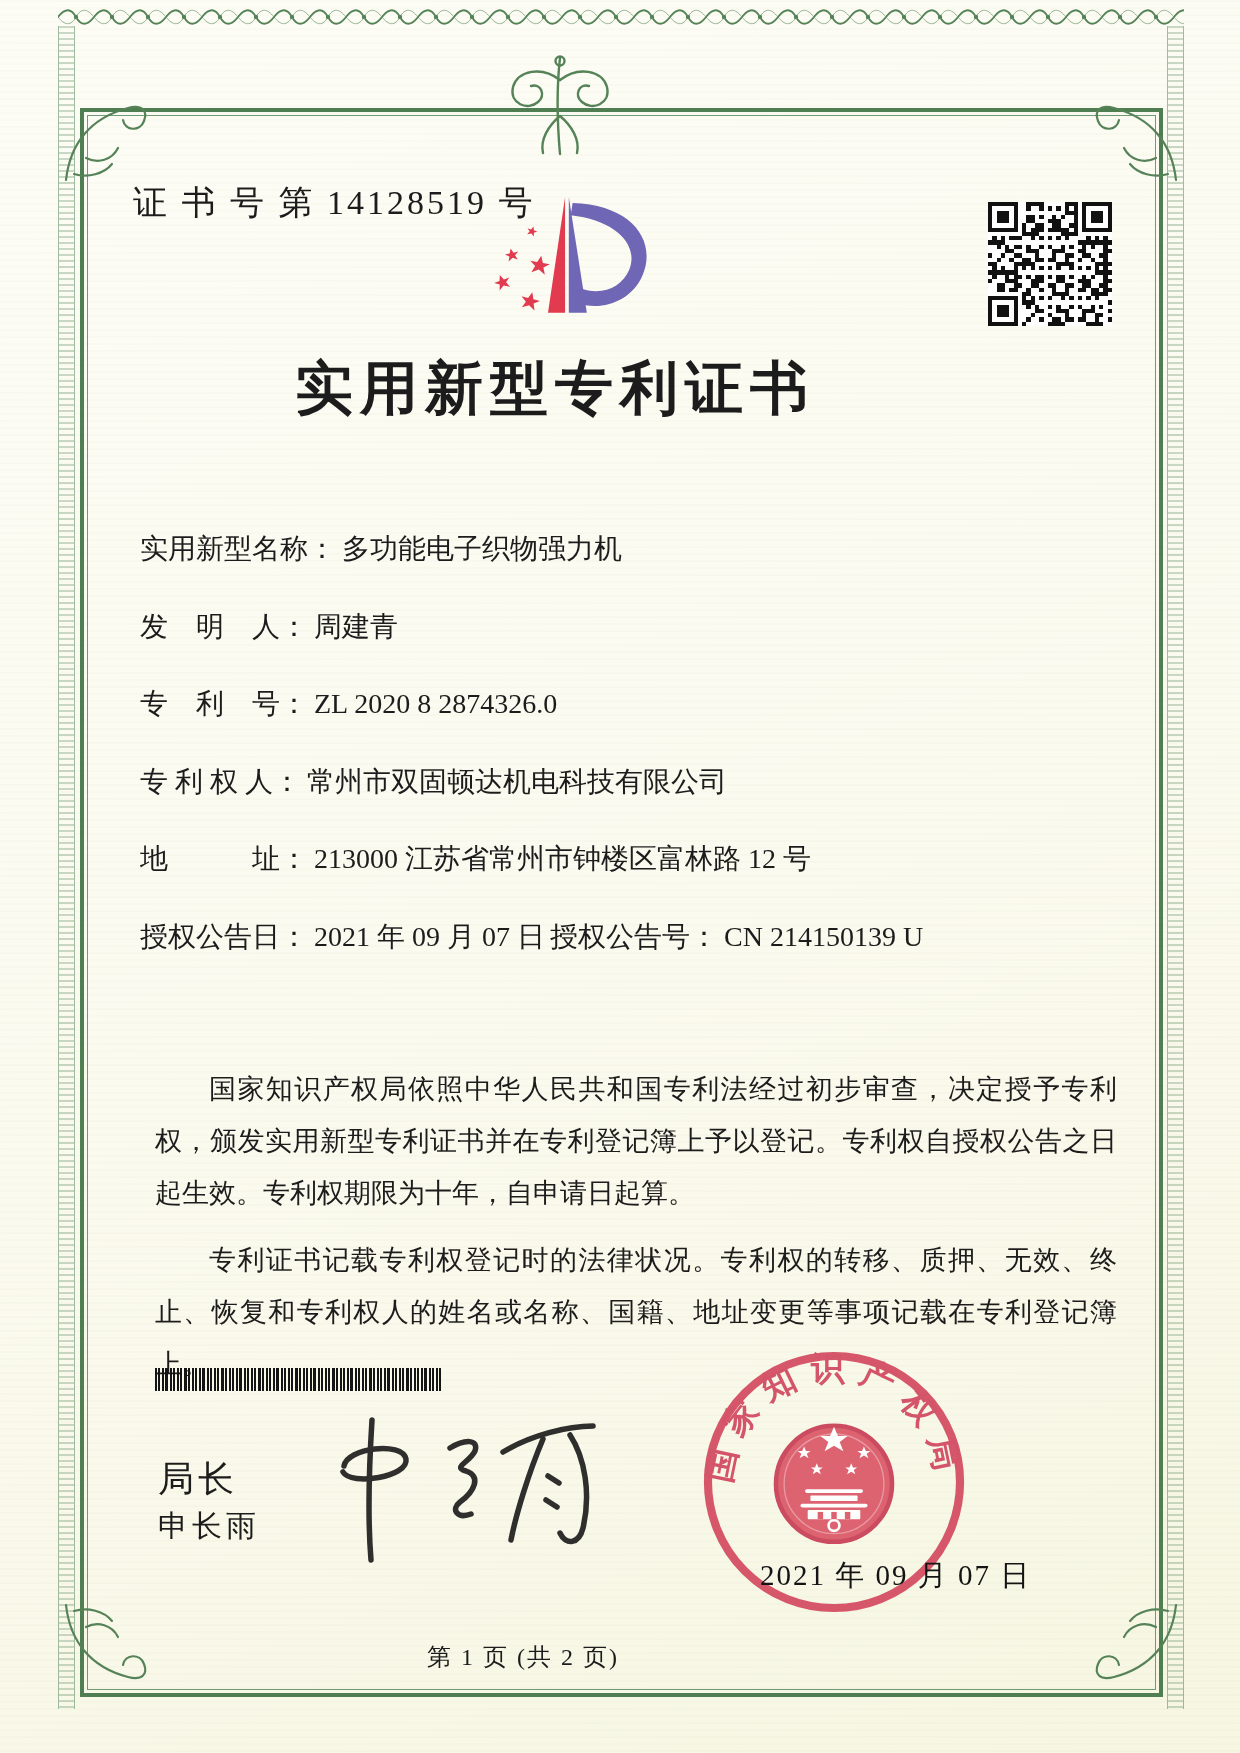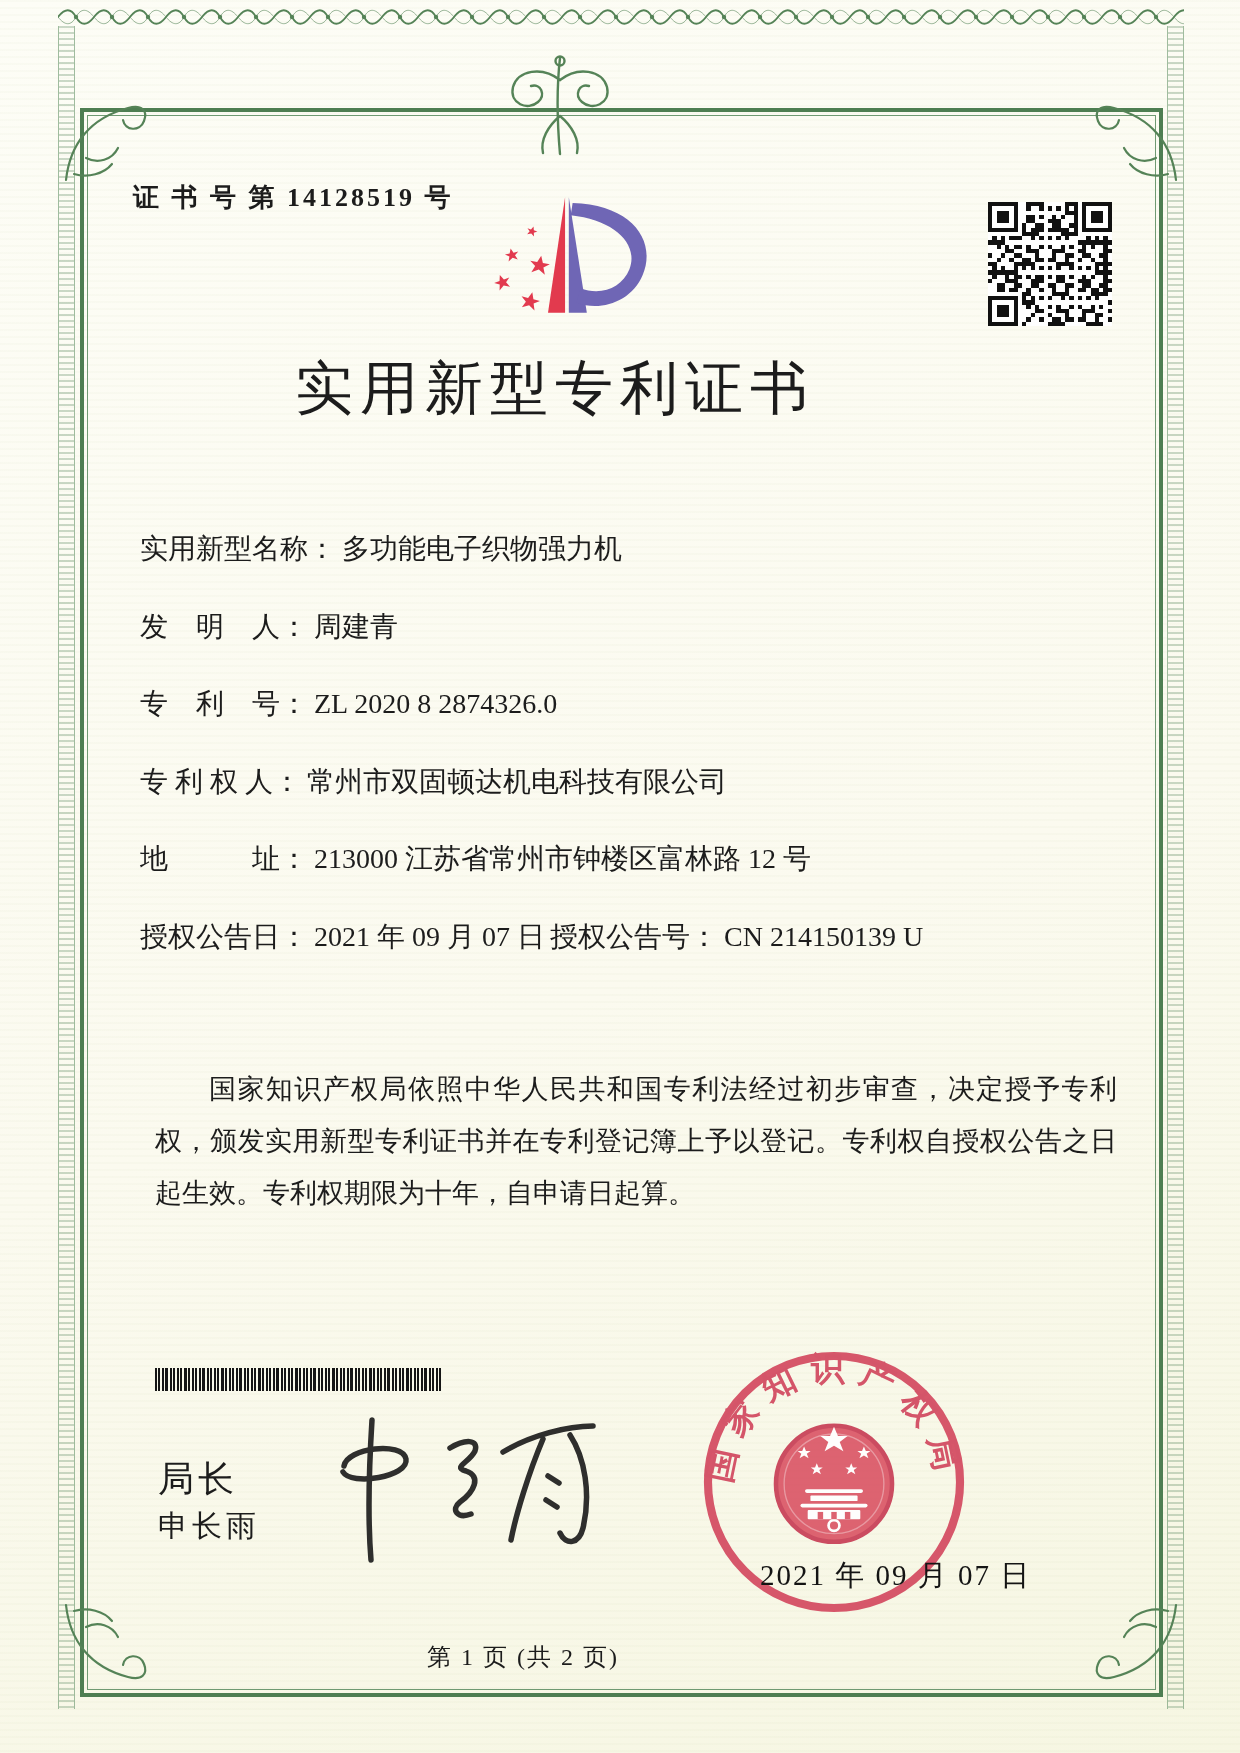--- a/index.html
+++ b/index.html
@@ -30,26 +30,26 @@
   .edge-strip.left{left:58px;}
   .edge-strip.right{right:56px;}
   .top-band{position:absolute;left:58px;top:5px;width:1126px;height:24px;}
   .crest{position:absolute;left:500px;top:50px;width:120px;height:112px;}
   .corner{position:absolute;width:92px;height:92px;}
   .corner.tl{left:60px;top:94px;}
   .corner.tr{right:58px;top:94px;transform:scaleX(-1);}
   .corner.bl{left:60px;bottom:62px;transform:scaleY(-1);}
   .corner.br{right:58px;bottom:62px;transform:scale(-1,-1);}
   
-  .cert-no{position:absolute;left:133px;top:180px;font-size:26px;letter-spacing:3px;font-weight:bold;}
+  .cert-no{position:absolute;left:133px;top:180px;font-size:34px;letter-spacing:3px;}
   .logo{position:absolute;left:468px;top:186px;width:196px;height:142px;}
   .qr{position:absolute;left:988px;top:202px;width:124px;height:124px;}
   .title{
     position:absolute;left:0;width:1110px;top:350px;margin:0;text-align:center;
-    font-size:58px;font-weight:normal;letter-spacing:7px;
+    font-size:58px;font-weight:bold;letter-spacing:7px;
   }
   
   .fields{position:absolute;left:140px;top:530px;width:990px;}
   .frow{height:77.5px;font-size:28px;white-space:nowrap;}
   .frow .flabel{display:inline-block;}
   .frow .fvalue{display:inline-block;margin-left:6px;}
   .pair2{display:inline-block;margin-left:50px;}
   .pair1{display:inline-block;width:360px;}
   
   .paras{position:absolute;left:140px;top:1048px;width:992px;}
@@ -471,20 +471,21 @@
     <div class="frow">
       <span class="flabel">地　　　址：</span><span class="fvalue">213000 江苏省常州市钟楼区富林路 12 号</span>
     </div>
     <div class="frow">
       <span class="pair1"><span class="flabel">授权公告日：</span><span class="fvalue">2021 年 09 月 07 日</span></span><span class="pair2"><span class="flabel">授权公告号：</span><span class="fvalue">CN 214150139 U</span></span>
     </div>
   </div>
 
   <div class="paras">
     <p>国家知识产权局依照中华人民共和国专利法经过初步审查，决定授予专利权，颁发实用新型专利证书并在专利登记簿上予以登记。专利权自授权公告之日起生效。专利权期限为十年，自申请日起算。</p>
+    <p>专利证书记载专利权登记时的法律状况。专利权的转移、质押、无效、终止、恢复和专利权人的姓名或名称、国籍、地址变更等事项记载在专利登记簿上。</p>
   </div>
 
   <div class="barcode"><i style="width:2px;margin-right:1px"></i><i style="width:2px;margin-right:2px"></i><i style="width:2px;margin-right:1px"></i><i style="width:3px;margin-right:2px"></i><i style="width:2px;margin-right:1px"></i><i style="width:2px;margin-right:2px"></i><i style="width:2px;margin-right:1px"></i><i style="width:2px;margin-right:2px"></i><i style="width:3px;margin-right:1px"></i><i style="width:2px;margin-right:2px"></i><i style="width:2px;margin-right:1px"></i><i style="width:2px;margin-right:2px"></i><i style="width:2px;margin-right:1px"></i><i style="width:3px;margin-right:2px"></i><i style="width:2px;margin-right:1px"></i><i style="width:2px;margin-right:2px"></i><i style="width:2px;margin-right:1px"></i><i style="width:2px;margin-right:2px"></i><i style="width:3px;margin-right:1px"></i><i style="width:2px;margin-right:2px"></i><i style="width:2px;margin-right:1px"></i><i style="width:2px;margin-right:2px"></i><i style="width:2px;margin-right:1px"></i><i style="width:3px;margin-right:2px"></i><i style="width:2px;margin-right:1px"></i><i style="width:2px;margin-right:2px"></i><i style="width:2px;margin-right:1px"></i><i style="width:2px;margin-right:2px"></i><i style="width:3px;margin-right:1px"></i><i style="width:2px;margin-right:2px"></i><i style="width:2px;margin-right:1px"></i><i style="width:2px;margin-right:2px"></i><i style="width:2px;margin-right:1px"></i><i style="width:3px;margin-right:2px"></i><i style="width:2px;margin-right:1px"></i><i style="width:2px;margin-right:2px"></i><i style="width:2px;margin-right:1px"></i><i style="width:2px;margin-right:2px"></i><i style="width:3px;margin-right:1px"></i><i style="width:2px;margin-right:2px"></i><i style="width:2px;margin-right:1px"></i><i style="width:2px;margin-right:2px"></i><i style="width:2px;margin-right:1px"></i><i style="width:3px;margin-right:2px"></i><i style="width:2px;margin-right:1px"></i><i style="width:2px;margin-right:2px"></i><i style="width:2px;margin-right:1px"></i><i style="width:2px;margin-right:2px"></i><i style="width:3px;margin-right:1px"></i><i style="width:2px;margin-right:2px"></i><i style="width:2px;margin-right:1px"></i><i style="width:2px;margin-right:2px"></i><i style="width:2px;margin-right:1px"></i><i style="width:3px;margin-right:2px"></i><i style="width:2px;margin-right:1px"></i><i style="width:2px;margin-right:2px"></i><i style="width:2px;margin-right:1px"></i><i style="width:2px;margin-right:2px"></i><i style="width:3px;margin-right:1px"></i><i style="width:2px;margin-right:2px"></i><i style="width:2px;margin-right:1px"></i><i style="width:2px;margin-right:2px"></i><i style="width:2px;margin-right:1px"></i><i style="width:3px;margin-right:2px"></i><i style="width:2px;margin-right:1px"></i><i style="width:2px;margin-right:2px"></i><i style="width:2px;margin-right:1px"></i><i style="width:2px;margin-right:2px"></i><i style="width:3px;margin-right:1px"></i><i style="width:2px;margin-right:2px"></i><i style="width:2px;margin-right:1px"></i><i style="width:2px;margin-right:2px"></i><i style="width:2px;margin-right:1px"></i><i style="width:3px;margin-right:2px"></i><i style="width:2px;margin-right:1px"></i><i style="width:2px;margin-right:2px"></i><i style="width:2px;margin-right:1px"></i><i style="width:2px;margin-right:2px"></i></div>
 
   <div class="role">局长</div>
   <div class="officer">申长雨</div>
 
   <svg class="signature" viewBox="0 0 330 170">
     <g fill="none" stroke="#1e1e1e" stroke-width="5.5" stroke-linecap="round" opacity=".92">
       <path d="M74 12 C72 44 69 104 73 152"></path>

